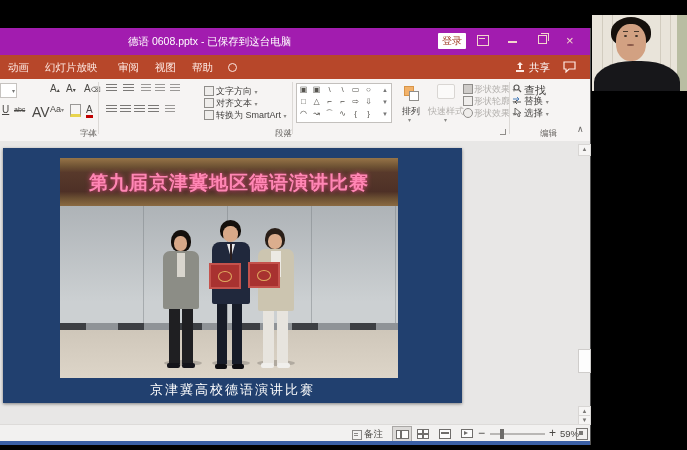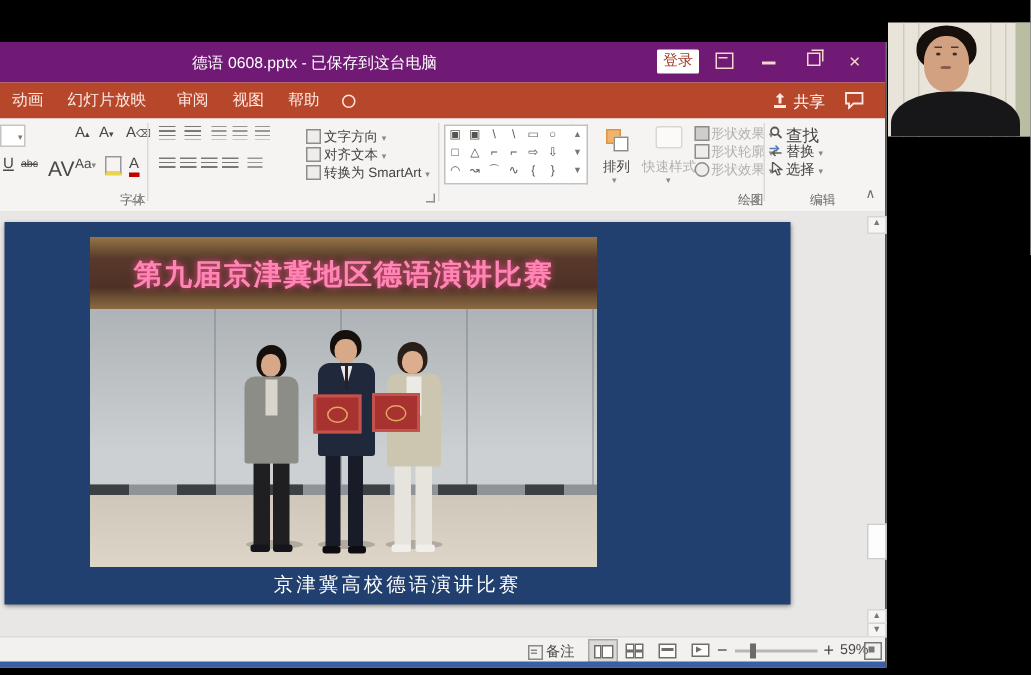--- a/index.html
+++ b/index.html
@@ -1,21 +1,21 @@
 <!DOCTYPE html>
 <html><head>
 <meta charset="utf-8">
 <style>
   html,body{margin:0;padding:0;}
   body{width:687px;height:450px;background:#000;position:relative;overflow:hidden;
        font-family:"Liberation Sans", sans-serif;-webkit-font-smoothing:antialiased;}
   .abs{position:absolute;}
   
   .ppt{left:0;top:28px;width:590px;height:417px;background:#f5f3f2;border-right:1px solid #555;}
-  .titlebar{left:0;top:0;width:100%;height:27px;background:#701a75;}
+  .titlebar{left:0;top:0;width:100%;height:27px;background:#a21caf;}
   .title-text{left:128px;top:7px;font-size:10.5px;color:#ffffff;white-space:nowrap;}
   .signin{left:438px;top:5px;width:28px;height:16px;background:#fff;color:#9e3a22;
           font-size:10px;line-height:16px;text-align:center;border-radius:1px;}
   .wbtn{color:#f3d6cc;}
   .ribopt{left:477px;top:7px;width:10px;height:9px;border:1px solid #f3d6cc;}
   .ribopt:after{content:"";position:absolute;left:1px;top:2px;width:6px;height:1px;background:#f3d6cc;}
   .minbtn{left:508px;top:13px;width:9px;height:2px;background:#f3d6cc;}
   .restbtn{left:538px;top:7px;width:7px;height:7px;border:1px solid #f3d6cc;}
   .restbtn:before{content:"";position:absolute;left:2px;top:-3px;width:7px;height:7px;border-top:1px solid #f3d6cc;border-right:1px solid #f3d6cc;}
   .closebtn{left:566px;top:4px;font-size:13px;line-height:18px;}
@@ -40,21 +40,21 @@
   .car{font-size:6px;color:#8a8886;}
   .gallery{left:296px;top:4px;width:83px;height:38px;background:#fff;border:1px solid #c3c0bd;}
   .shape-cell{width:13px;height:12px;float:left;font-size:8px;line-height:12px;text-align:center;color:#56544f;}
   .gal-scroll{left:379px;top:4px;width:12px;height:38px;background:#fff;border:1px solid #c3c0bd;border-left:none;}
   .gal-scroll div{height:12px;text-align:center;font-size:6px;color:#777;line-height:12px;}
   .arr-ico1{width:8px;height:8px;background:#f2b26a;border:1px solid #d89548;}
   .arr-ico2{width:8px;height:8px;background:#fff;border:1px solid #8f8d8a;}
   .qs-ico{width:16px;height:13px;border:1px solid #d9d6d3;border-radius:2px;background:#fbfaf9;}
   
   .workspace{left:0;top:113px;width:100%;height:283px;background:#e8e7e6;}
-  .slide{left:3px;top:7px;width:524px;height:255px;background:#21406f;box-shadow:0 1px 3px rgba(0,0,0,.45);}
+  .slide{left:3px;top:7px;width:459px;height:255px;background:#21406f;box-shadow:0 1px 3px rgba(0,0,0,.45);}
   .caption{left:0;top:233px;width:100%;text-align:center;color:#fff;font-size:13px;font-weight:normal;letter-spacing:2px;}
   
   .photo{left:57px;top:10px;width:338px;height:220px;background:#c3c7c9;overflow:hidden;}
   .banner{left:0;top:0;width:100%;height:48px;background:linear-gradient(#967448,#6e5233 18%,#58392b 30%,#4e3026 70%,#6e5233 85%,#8a6a42);}
   .banner-text{left:0;top:12px;width:100%;text-align:center;font-size:19px;font-weight:bold;color:#ff86b4;
                letter-spacing:1px;text-shadow:0 0 5px rgba(255,80,150,.9);white-space:nowrap;}
   .wall{left:0;top:48px;width:100%;height:120px;background:linear-gradient(#aeb3b7,#ccd0d2 80%);}
   .wall:before{content:"";position:absolute;inset:0;background:repeating-linear-gradient(90deg,transparent 0 83px,rgba(120,126,130,.45) 83px 84px);}
   .baseboard{left:0;top:165px;width:100%;height:7px;background:#8f9397;
              background-image:repeating-linear-gradient(90deg,rgba(40,42,46,.8) 0 26px,transparent 26px 58px);}
@@ -150,20 +150,21 @@
     <div class="abs mini" style="left:120px;top:26px"></div>
     <div class="abs mini" style="left:134px;top:26px"></div>
     <div class="abs mini" style="left:148px;top:26px"></div>
     <div class="abs mini2" style="left:165px;top:26px"></div>
     <div class="abs rbtn-ico" style="left:204px;top:7px"></div>
     <span class="abs rbtn-txt" style="left:216px;top:6px"><span>文字方向</span> <span class="car">▾</span></span>
     <div class="abs rbtn-ico" style="left:204px;top:19px"></div>
     <span class="abs rbtn-txt" style="left:216px;top:18px"><span>对齐文本</span> <span class="car">▾</span></span>
     <div class="abs rbtn-ico" style="left:204px;top:31px"></div>
     <span class="abs rbtn-txt" style="left:216px;top:30px"><span>转换为 SmartArt</span> <span class="car">▾</span></span>
+    <div class="abs glabel" style="left:100px;width:192px">段落</div>
     <div class="abs launcher" style="left:284px"></div>
     <div class="abs gdiv" style="left:292px"></div>
 
     <div class="abs gallery">
         <span class="shape-cell">▣</span>
         <span class="shape-cell">▣</span>
         <span class="shape-cell">\</span>
         <span class="shape-cell">\</span>
         <span class="shape-cell">▭</span>
         <span class="shape-cell">○</span>
@@ -191,21 +192,20 @@
     <div class="abs car" style="left:408px;top:37px">▾</div>
     <div class="abs qs-ico" style="left:437px;top:5px"></div>
     <div class="abs rbtn-txt gray" style="left:428px;top:26px;width:36px;text-align:center">快速样式</div>
     <div class="abs car" style="left:444px;top:37px">▾</div>
     <div class="abs rbtn-ico" style="left:463px;top:5px;background:#cfccc9"></div>
     <span class="abs rbtn-txt gray" style="left:474px;top:4px"><span>形状效果</span> <span class="car">▾</span></span>
     <div class="abs rbtn-ico" style="left:463px;top:17px"></div>
     <span class="abs rbtn-txt gray" style="left:474px;top:16px"><span>形状轮廓</span> <span class="car">▾</span></span>
     <div class="abs rbtn-ico" style="left:463px;top:29px;border-radius:50%"></div>
     <span class="abs rbtn-txt gray" style="left:474px;top:28px"><span>形状效果</span> <span class="car">▾</span></span>
-    <div class="abs glabel" style="left:292px;width:217px">绘图</div>
     <div class="abs launcher" style="left:500px"></div>
     <div class="abs gdiv" style="left:509px"></div>
 
     <svg class="abs" style="left:513px;top:5px" width="9" height="9" viewBox="0 0 9 9">
       <circle cx="3.5" cy="3.5" r="2.5" fill="none" stroke="#5a5856" stroke-width="1.2"></circle>
         <path d="M5.5 5.5 L8 8" stroke="#5a5856" stroke-width="1.2"></path>
     </svg>
     <span class="abs rbtn-txt" style="left:524px;top:4px;font-size:11px">查找</span>
     <svg class="abs" style="left:512px;top:17px" width="10" height="9" viewBox="0 0 10 9">
       <path d="M1 3 H7 M5 1 L7 3 L5 5" fill="none" stroke="#4a7ebb" stroke-width="1"></path>

